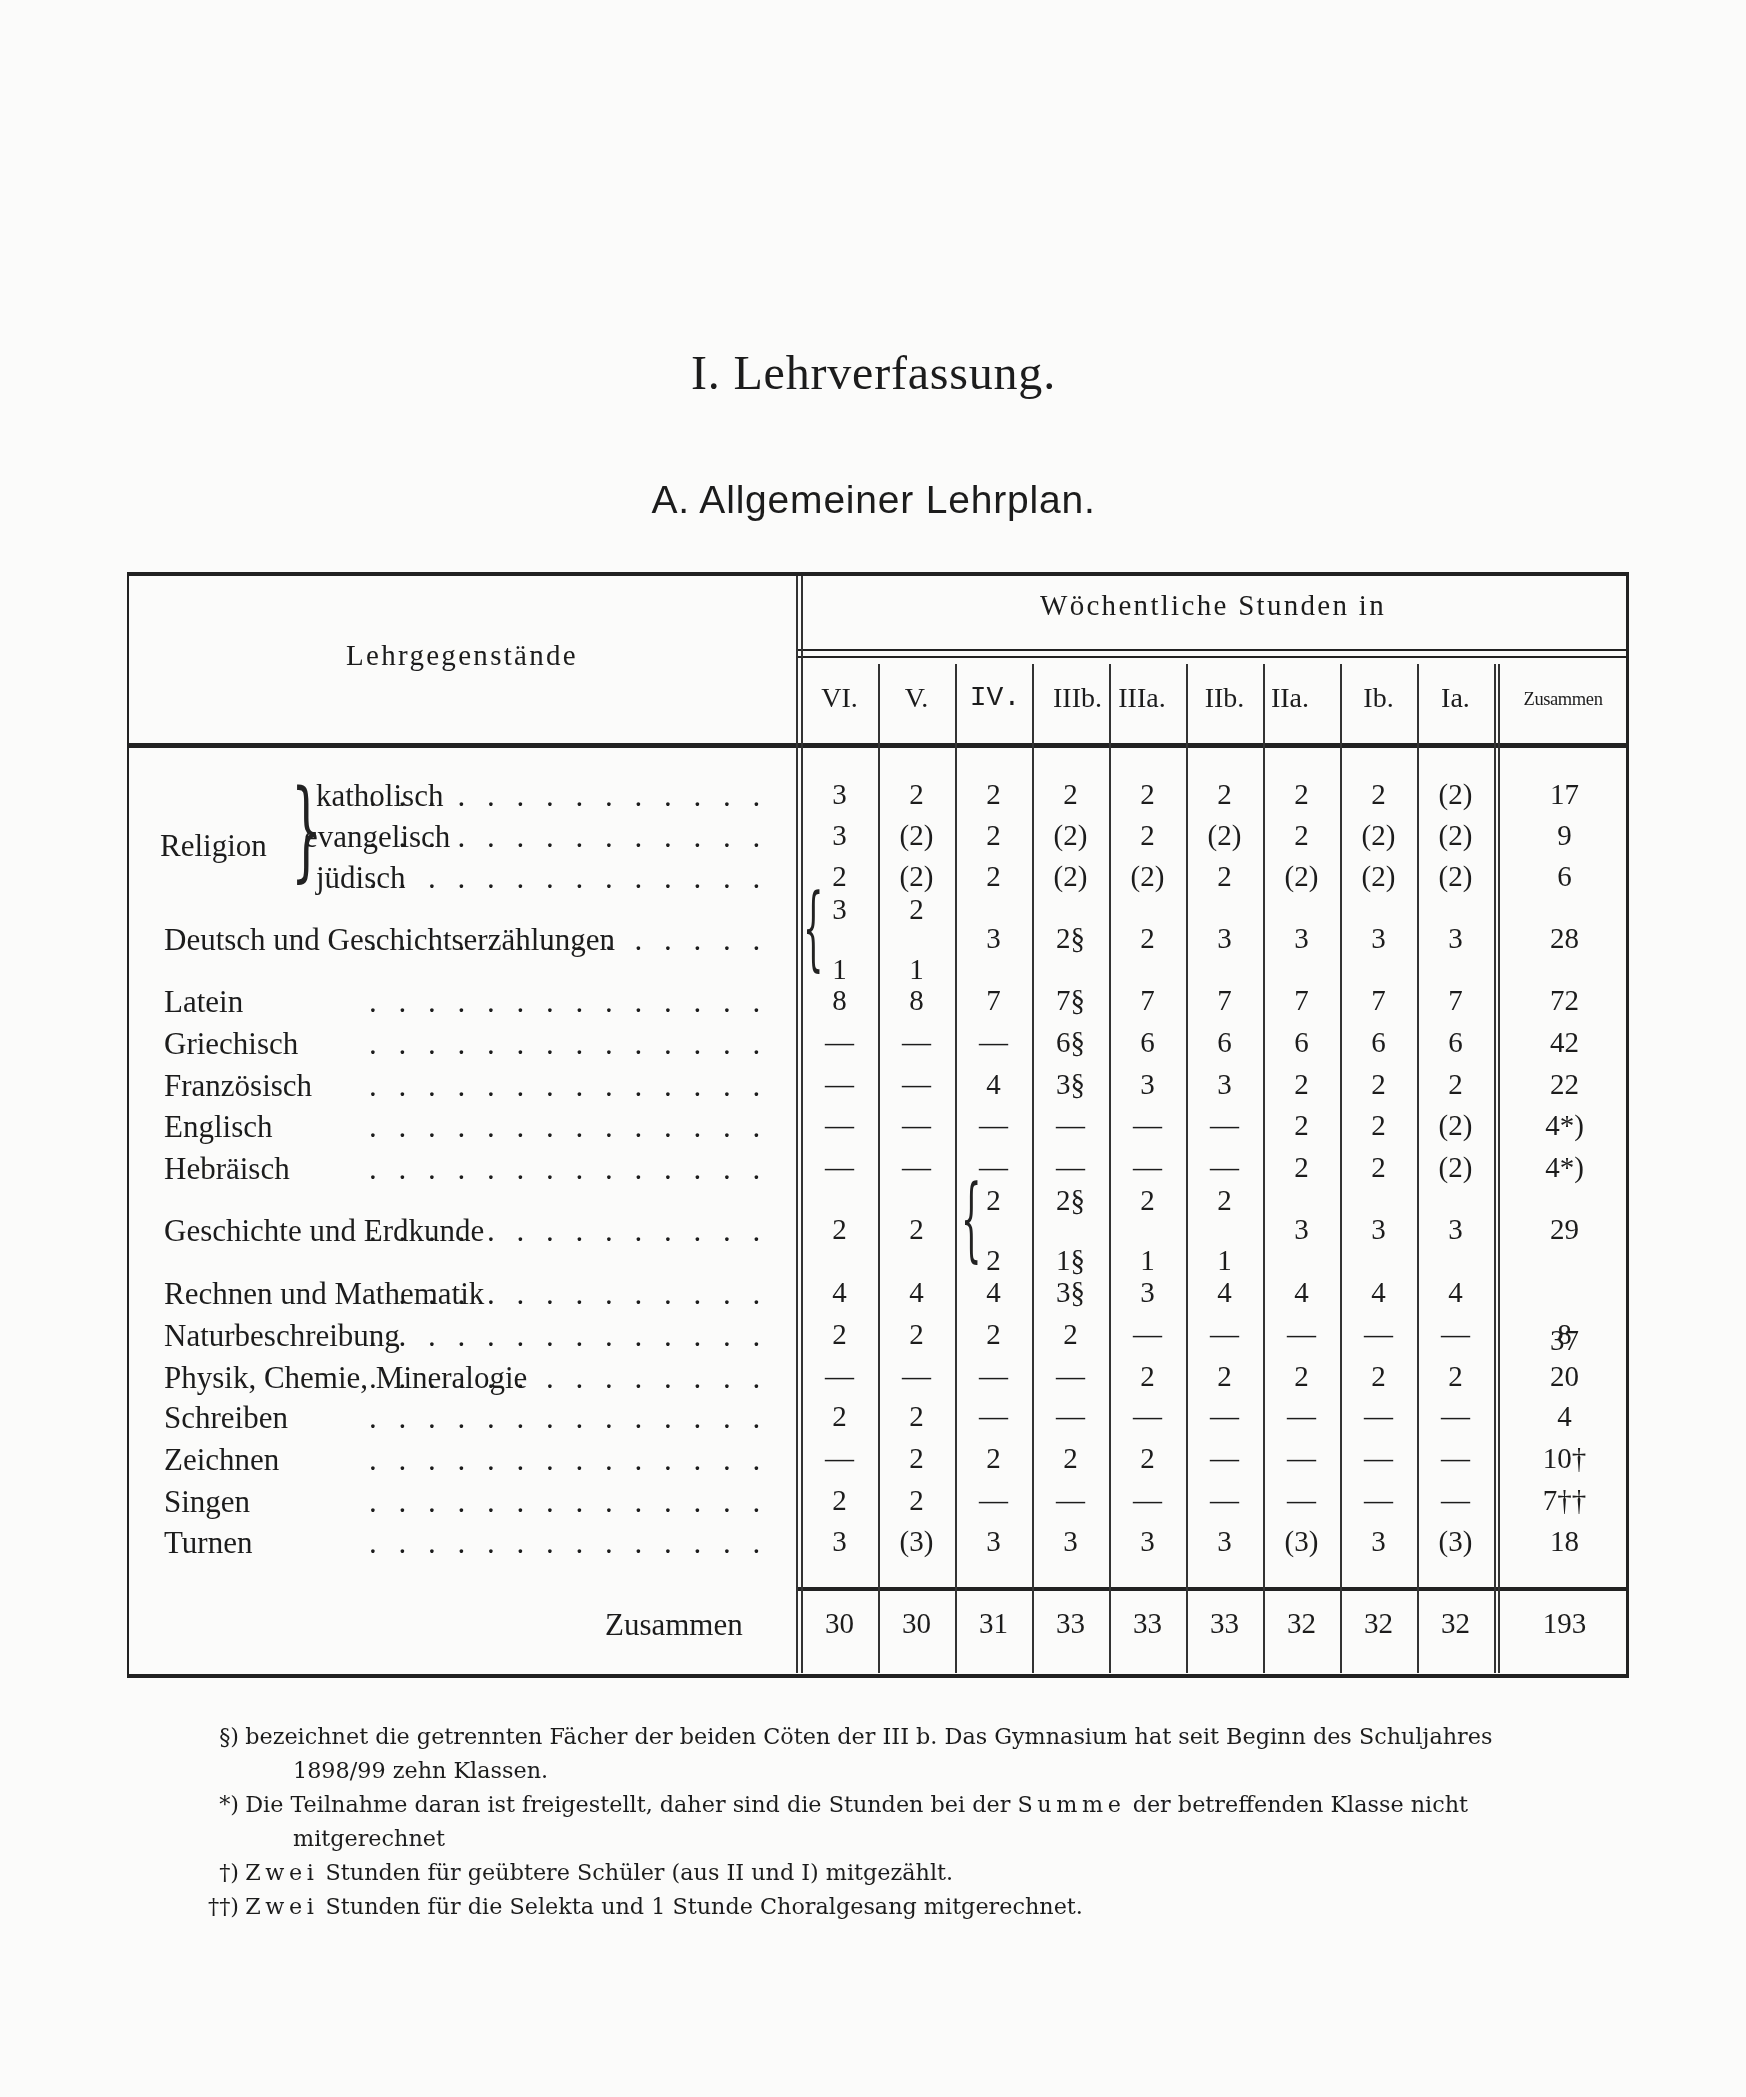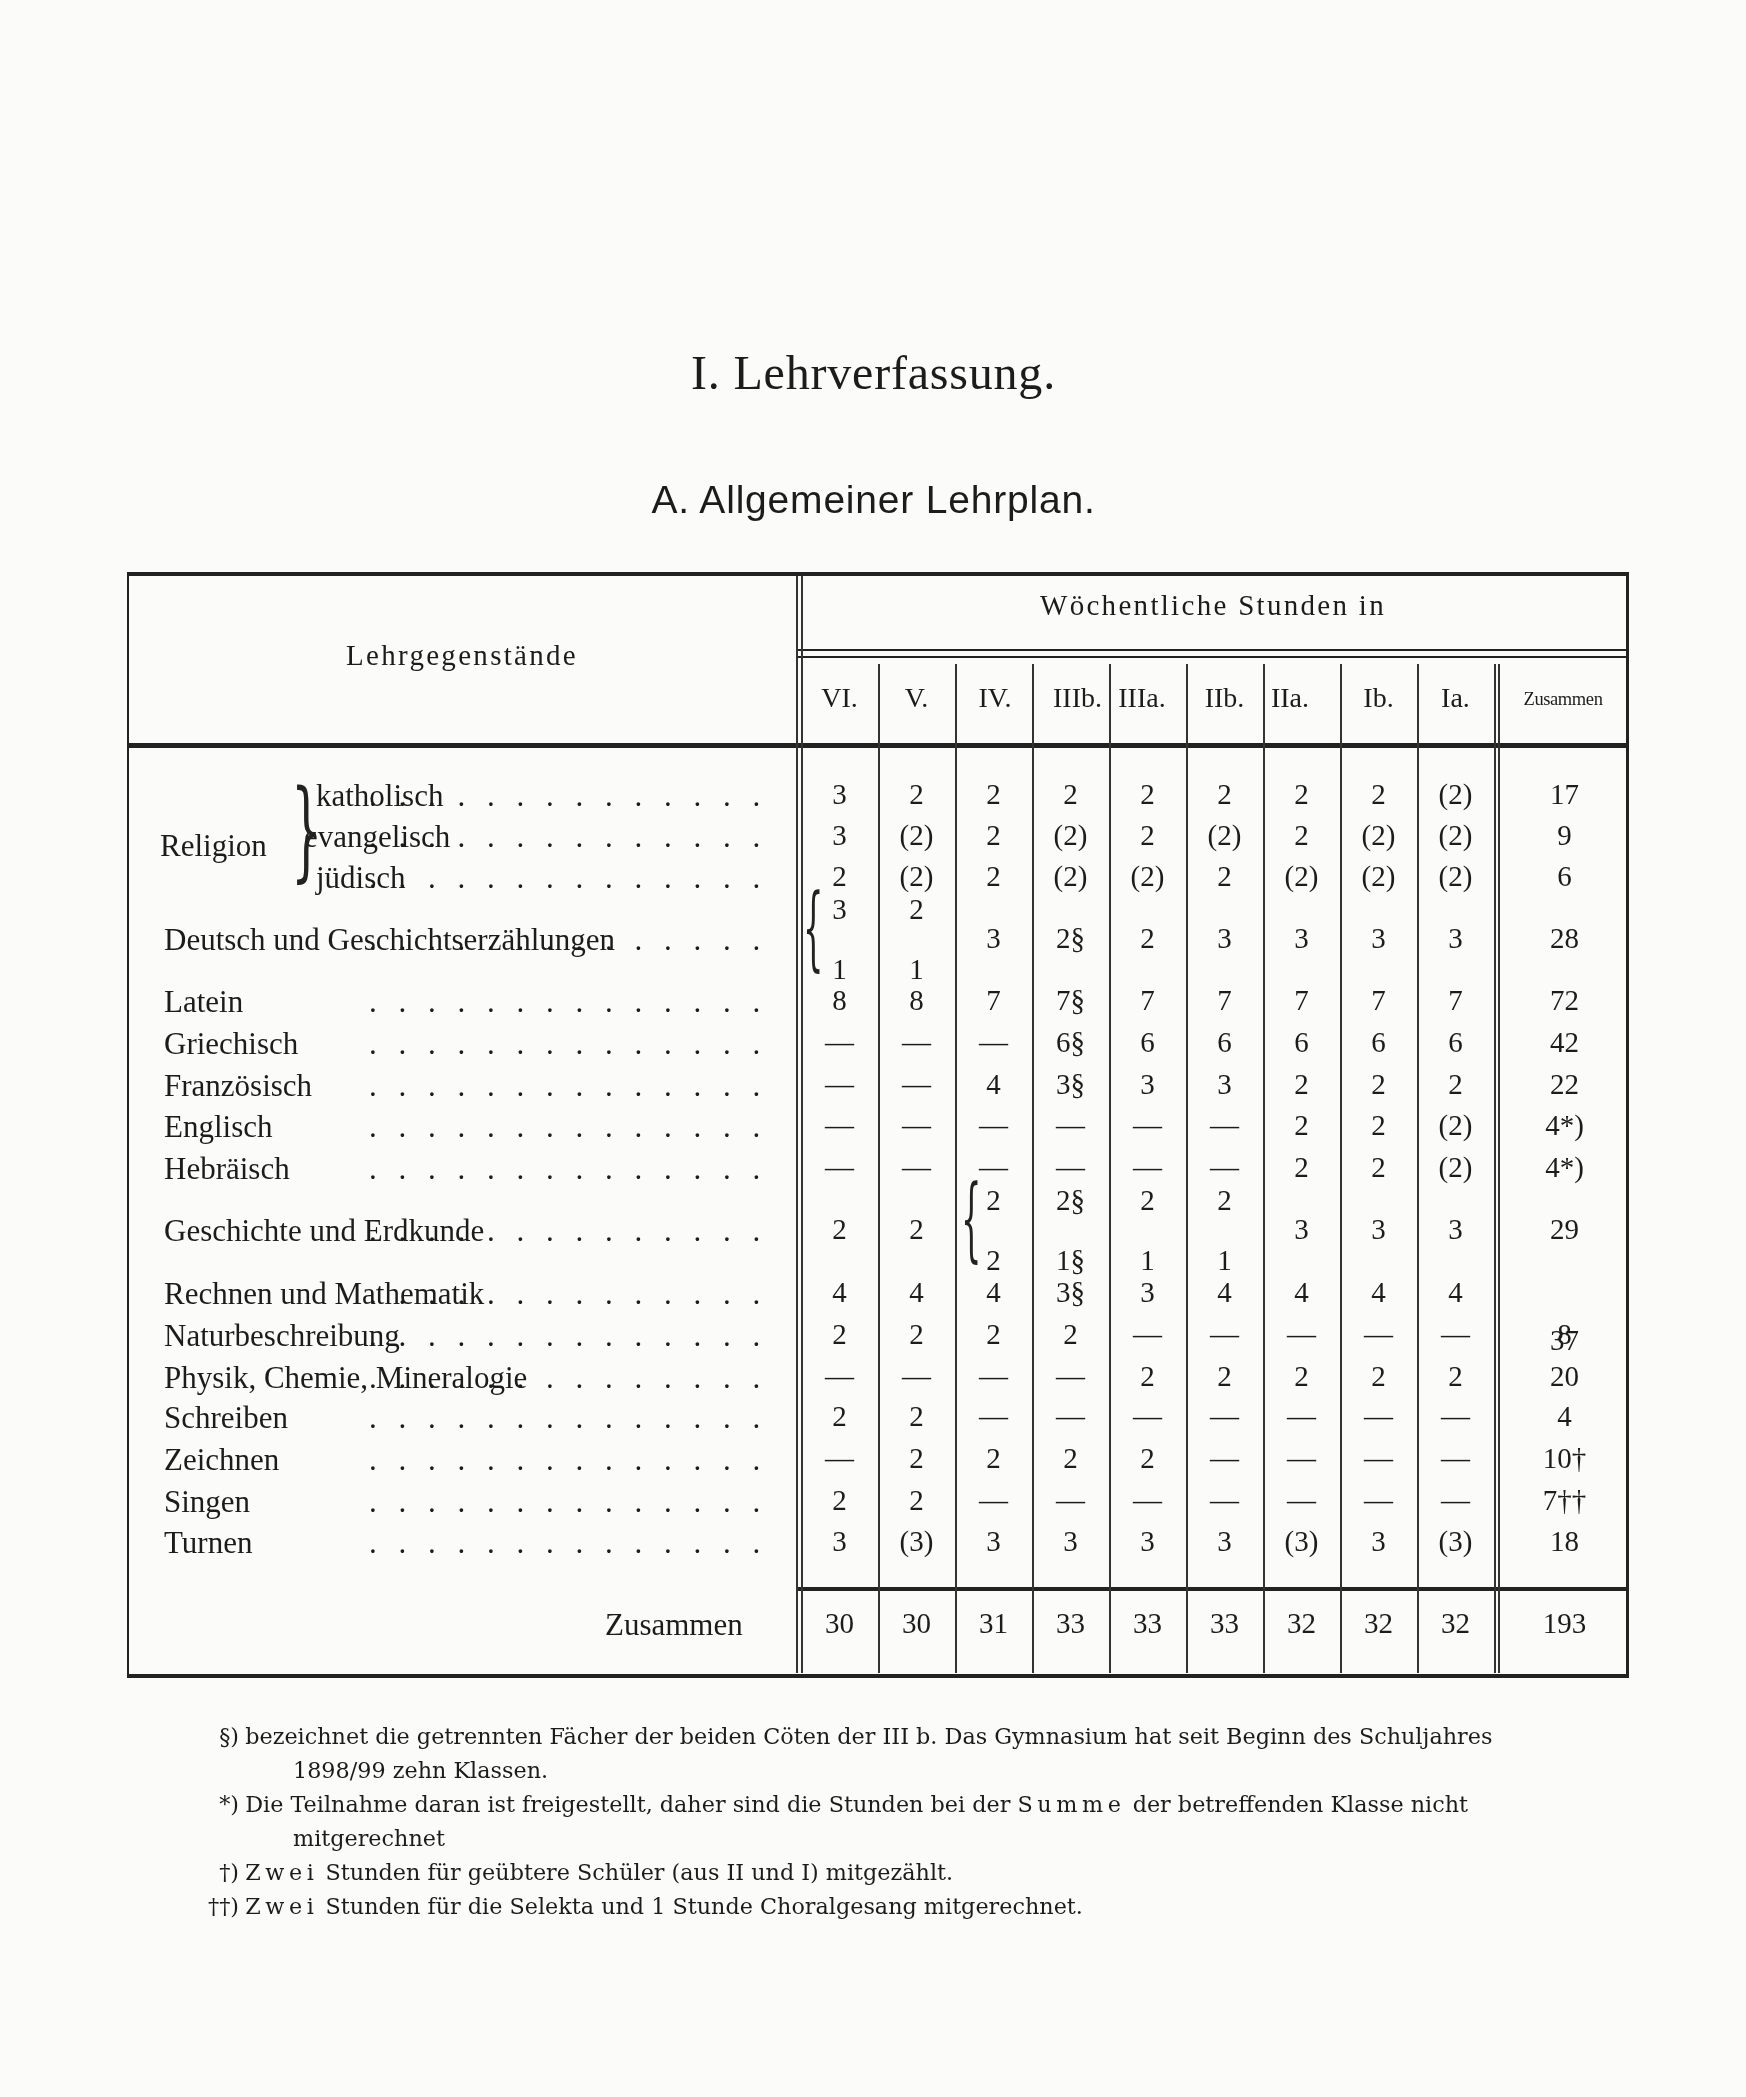--- a/index.html
+++ b/index.html
@@ -106,21 +106,21 @@
   <div class="vline" style="left:1340px; top:664px; height:1009px;"></div>
   <div class="vline" style="left:1417px; top:664px; height:1009px;"></div>
   <div class="vline" style="left:1494px; top:664px; height:1009px;"></div>
   <div class="vline" style="left:1498px; top:664px; height:1009px;"></div>
 
   <div class="hdr-label">Lehrgegenstände</div>
   <div class="hdr-group">Wöchentliche Stunden in</div>
 
   <div class="col-hdr" style="left:801px; width:77px;">VI.</div>
   <div class="col-hdr" style="left:878px; width:77px;">V.</div>
-  <div class="col-hdr" style="left:955px; width:80px;">IV.</div>
+  <div class="col-hdr" style="left:955px; width:80px;font-family:Liberation Mono, monospace;">IV.</div>
   <div class="col-hdr" style="left:1032px; width:91px;">IIIb.</div>
   <div class="col-hdr" style="left:1109px; width:66px;">IIIa.</div>
   <div class="col-hdr" style="left:1186px; width:77px;">IIb.</div>
   <div class="col-hdr" style="left:1263px; width:54px;">IIa.</div>
   <div class="col-hdr" style="left:1340px; width:77px;">Ib.</div>
   <div class="col-hdr" style="left:1417px; width:77px;">Ia.</div>
   <div class="col-hdr small" style="left:1499px; width:128px;">Zusammen</div>
 
   <div id="rows">
       <div class="row-label" style="left: 316px; top: 778px;">katholisch</div>

